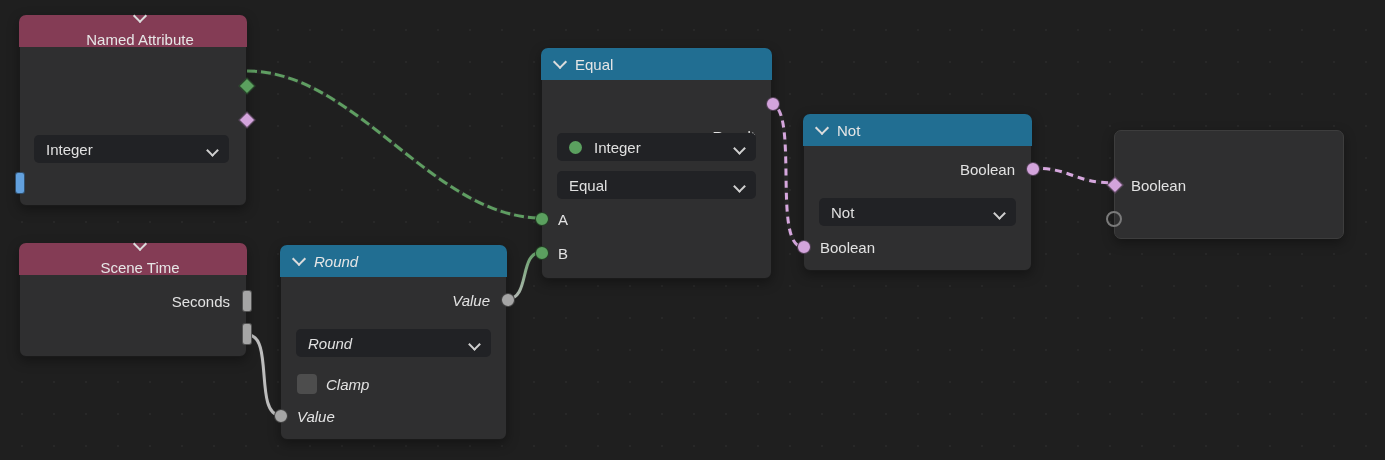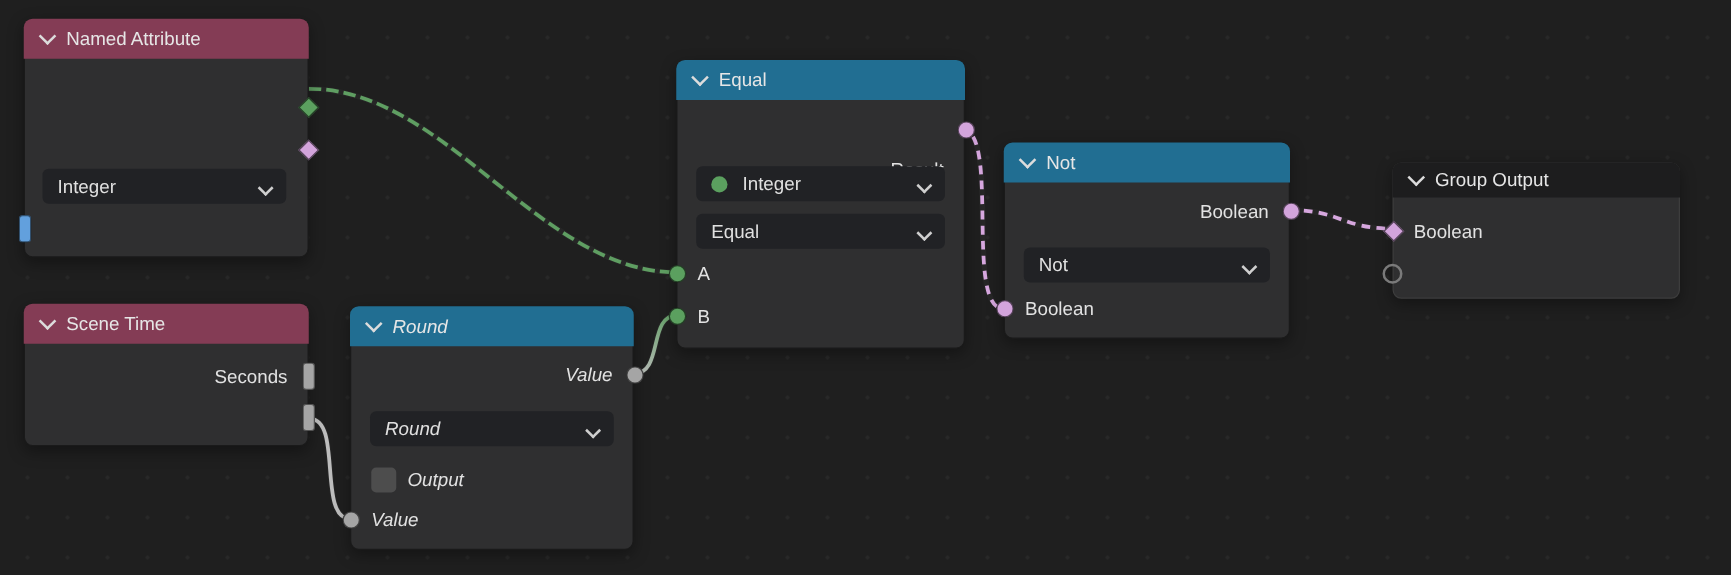--- a/index.html
+++ b/index.html
@@ -23,21 +23,21 @@
     border-radius:7px;
     box-shadow:0 4px 12px rgba(0,0,0,.35);
     box-sizing:border-box;
   }
   .node-header{
     position:absolute;left:-1px;top:-1px;right:-1px;height:32px;
     border-radius:7px 7px 0 0;
     display:flex;align-items:center;gap:10px;padding-left:14px;
     box-sizing:border-box;
   }
-  .hdr-maroon{background:var(--c-header_input,#843c55);}
+  .hdr-maroon{background:var(--c-header_input,#843c55);flex-direction:column;}
   .hdr-blue{background:var(--c-header_converter,#216e92);}
   .hdr-dark{background:var(--c-header_output,#1d1d1e);}
   .node-title{color:#e6e6e6;font-size:15px;}
   .chev{
     width:8px;height:8px;border-left:2px solid #dcdcdc;border-bottom:2px solid #dcdcdc;
     transform:rotate(-45deg);margin-top:-4px;flex:0 0 auto;
   }
   .row{position:absolute;left:0;right:0;height:28px;display:flex;align-items:center;color:#e2e2e2;font-size:15px;}
   .row.out{justify-content:flex-end;padding-right:16px;}
   .row.in{justify-content:flex-start;padding-left:16px;}
@@ -138,21 +138,21 @@
     </div>
     <div class="row out" style="top:40px;">
       <span>Value</span>
     </div>
     <div class="widget" style="left:15px;right:15px;top:83px;">
       <span>Round</span>
       <span class="dd-chev"></span>
     </div>
     <div class="row" style="top:124px;padding-left:16px;">
       <span class="checkbox" style="left:16px;"></span>
-      <span style="margin-left:29px;">Output</span>
+      <span style="margin-left:29px;">Clamp</span>
     </div>
     <div class="row in" style="top:156px;">
       <span>Value</span>
     </div>
     <span class="socket sock-circle fill-gray" style="left:220px;top:47px;"></span>
     <span class="socket sock-circle fill-gray" style="left:-7px;top:163px;"></span>
   </div>
 
   <div class="node" style="left:541px;top:48px;width:231px;height:231px;">
     <div class="node-header hdr-blue">
@@ -195,24 +195,20 @@
       <span class="dd-chev"></span>
     </div>
     <div class="row in" style="top:118px;">
       <span>Boolean</span>
     </div>
     <span class="socket sock-circle fill-pink" style="left:222px;top:47px;"></span>
     <span class="socket sock-circle fill-pink" style="left:-7px;top:125px;"></span>
   </div>
 
   <div class="node" style="left:1114px;top:130px;width:230px;height:109px;border-color:#3d3d3d;">
-    <div class="node-header hdr-dark" style="height:28px;">
-      <span class="chev"></span>
-      <span class="node-title">Group Output</span>
-    </div>
     <div class="row in" style="top:40px;">
       <span>Boolean</span>
     </div>
     <span class="socket sock-diamond fill-pink" style="left:-6px;top:48px;"></span>
     <span class="socket sock-virtual" style="left:-9px;top:80px;"></span>
   </div>
 
 </div>
 
 </body></html>

